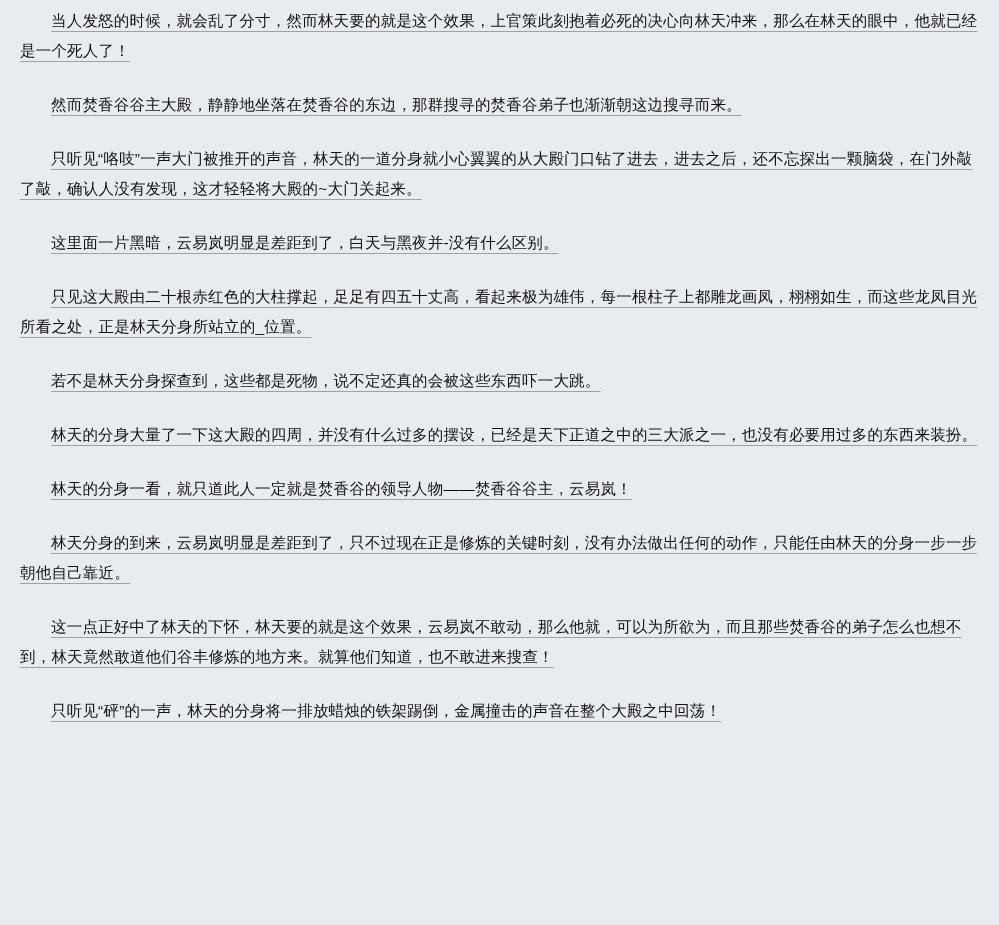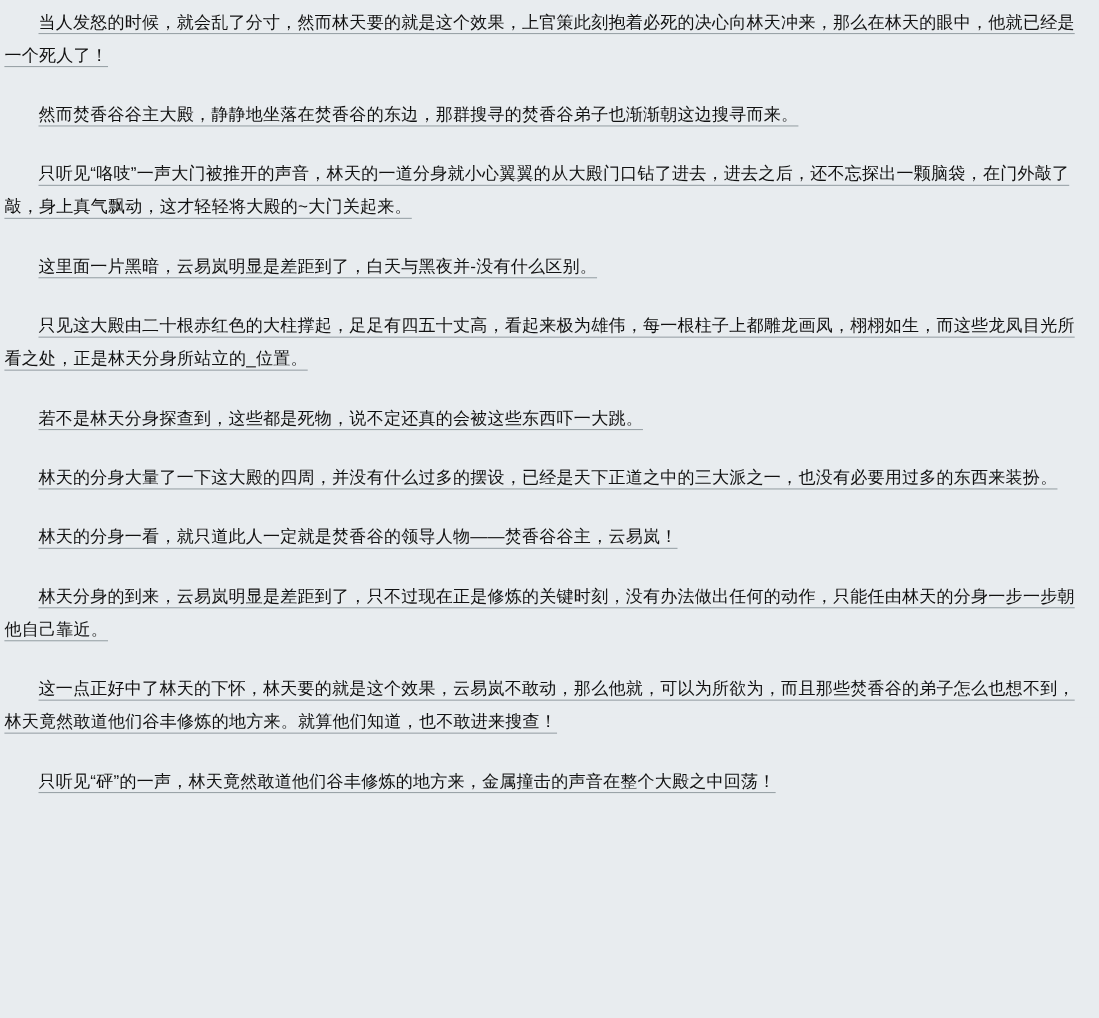--- a/index.html
+++ b/index.html
@@ -11,21 +11,21 @@
     height: 925px;
     background: #e8ecef;
     font-family: "Liberation Sans", "DejaVu Sans", sans-serif;
     color: #111111;
     overflow: hidden;
   }
   #reader {
     width: 999px;
     height: 652px;
     box-sizing: border-box;
-    padding: 6px 12px 0 4px;
+    padding: 6px 12px 0 20px;
     background: #e8ecef;
   }
   .para {
     font-size: 15.5px;
     line-height: 30px;
     letter-spacing: 0.2px;
     text-indent: 2em;
     margin: 0 0 24px 0;
     text-decoration: underline;
     text-decoration-color: #9aa3a8;
@@ -37,22 +37,22 @@
   .para:first-child {
     margin-top: 0;
   }
 </style>
 </head>
 <body>
 
 <div id="reader">
   <p class="para">当人发怒的时候，就会乱了分寸，然而林天要的就是这个效果，上官策此刻抱着必死的决心向林天冲来，那么在林天的眼中，他就已经是一个死人了！</p>
   <p class="para">然而焚香谷谷主大殿，静静地坐落在焚香谷的东边，那群搜寻的焚香谷弟子也渐渐朝这边搜寻而来。</p>
-  <p class="para">只听见“咯吱”一声大门被推开的声音，林天的一道分身就小心翼翼的从大殿门口钻了进去，进去之后，还不忘探出一颗脑袋，在门外敲了敲，身上真气飘动，这才轻轻将大殿的~大门关起来。</p>
+  <p class="para">只听见“咯吱”一声大门被推开的声音，林天的一道分身就小心翼翼的从大殿门口钻了进去，进去之后，还不忘探出一颗脑袋，在门外敲了敲，确认人没有发现，这才轻轻将大殿的~大门关起来。</p>
   <p class="para">这里面一片黑暗，云易岚明显是差距到了，白天与黑夜并-没有什么区别。</p>
   <p class="para">只见这大殿由二十根赤红色的大柱撑起，足足有四五十丈高，看起来极为雄伟，每一根柱子上都雕龙画凤，栩栩如生，而这些龙凤目光所看之处，正是林天分身所站立的_位置。</p>
   <p class="para">若不是林天分身探查到，这些都是死物，说不定还真的会被这些东西吓一大跳。</p>
   <p class="para">林天的分身大量了一下这大殿的四周，并没有什么过多的摆设，已经是天下正道之中的三大派之一，也没有必要用过多的东西来装扮。</p>
   <p class="para">林天的分身一看，就只道此人一定就是焚香谷的领导人物——焚香谷谷主，云易岚！</p>
   <p class="para">林天分身的到来，云易岚明显是差距到了，只不过现在正是修炼的关键时刻，没有办法做出任何的动作，只能任由林天的分身一步一步朝他自己靠近。</p>
   <p class="para">这一点正好中了林天的下怀，林天要的就是这个效果，云易岚不敢动，那么他就，可以为所欲为，而且那些焚香谷的弟子怎么也想不到，林天竟然敢道他们谷丰修炼的地方来。就算他们知道，也不敢进来搜查！</p>
-  <p class="para">只听见“砰”的一声，林天竟然敢道他们谷丰修炼的地方来，金属撞击的声音在整个大殿之中回荡！</p>
+  <p class="para">只听见“砰”的一声，林天的分身将一排放蜡烛的铁架踢倒，金属撞击的声音在整个大殿之中回荡！</p>
 </div>
 
 </body></html>

